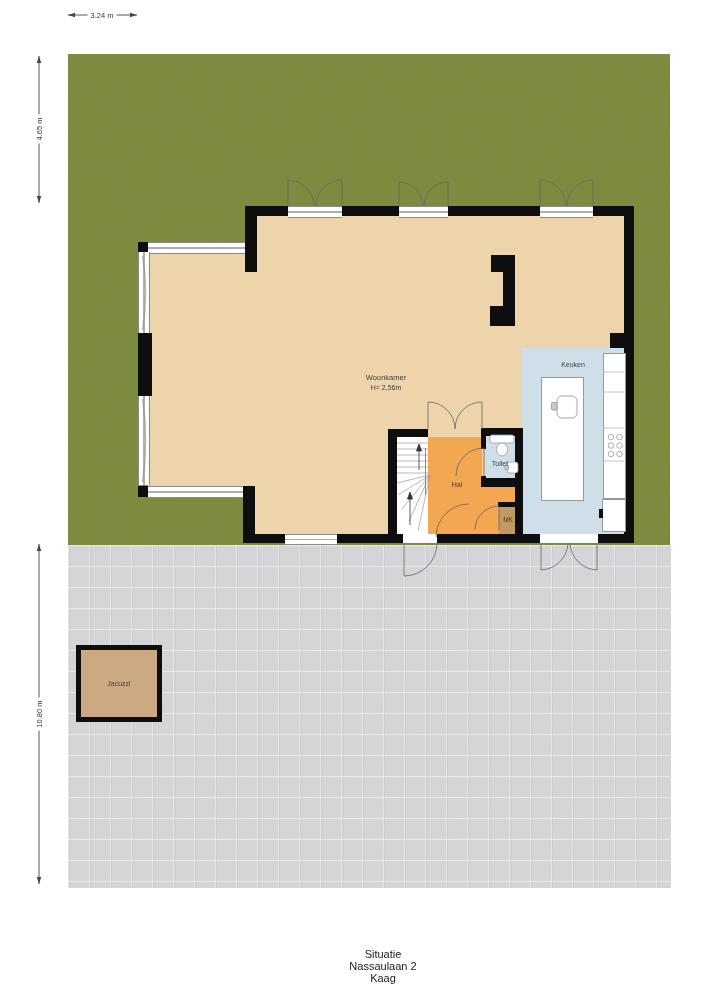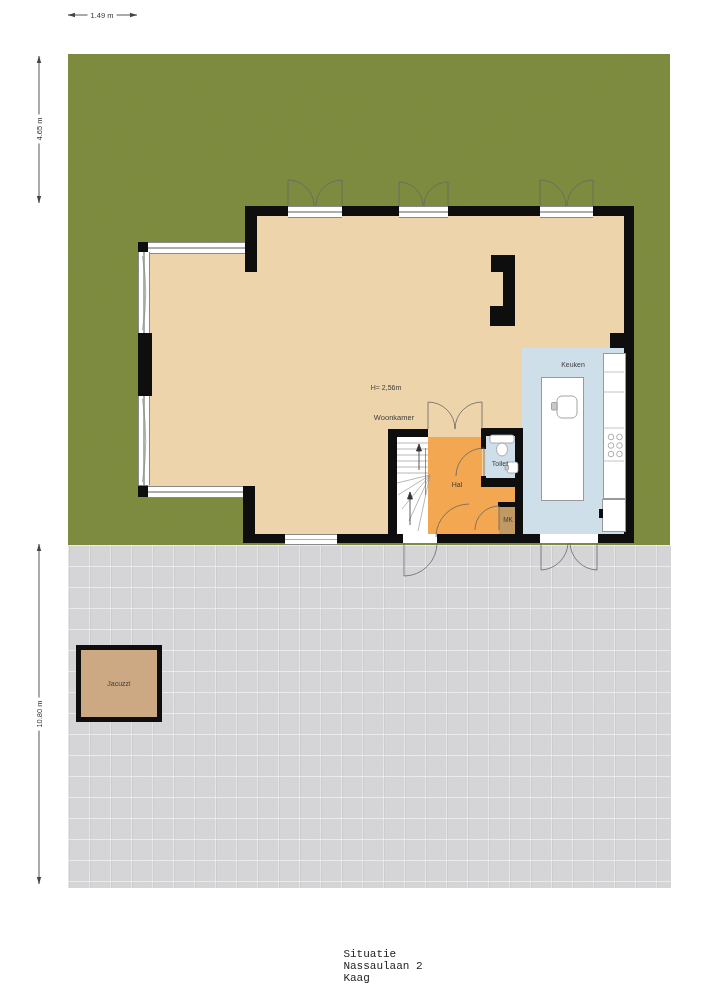--- a/index.html
+++ b/index.html
@@ -13,21 +13,21 @@
   .win-v{position:absolute;background:#fff;border-left:1px solid #8a8a8a;border-right:1px solid #8a8a8a;
          background-image:linear-gradient(to right,transparent 44%,#adadad 44%,#adadad 58%,transparent 58%);}
   .door-open{position:absolute;background:#fff;}
   .room-label{position:absolute;transform:translate(-50%,-50%);font-size:7px;color:#3d3d3d;white-space:nowrap;}
   .room-label.big{font-size:7.5px;}
   .dim-label{position:absolute;transform:translate(-50%,-50%);font-size:7.5px;color:#333;background:#fff;
              padding:0 3px;white-space:nowrap;}
   .dim-label.vert{transform:translate(-50%,-50%) rotate(-90deg);}
   .fixture{position:absolute;background:#fff;border:1px solid #999;}
   .title-block{position:absolute;left:383px;top:948px;transform:translateX(-50%);
-               text-align:left;font-size:11px;line-height:1.1;color:#222;font-family:Liberation Mono, monospace;}
+               text-align:center;font-size:11px;line-height:1.1;color:#222;}
   svg.overlay{position:absolute;left:0;top:0;pointer-events:none;}
   .grass-tex,.pave-tex{position:absolute;left:0;top:0;width:100%;height:100%;}
   .pavement-grid{position:absolute;left:0;top:0;width:100%;height:100%;
     background-image:
       repeating-linear-gradient(to right,rgba(255,255,255,.55) 0 1px,transparent 1px 21px),
       repeating-linear-gradient(to bottom,rgba(255,255,255,.55) 0 1px,transparent 1px 21px),
       repeating-linear-gradient(to right,rgba(120,120,125,.10) 0 2px,transparent 2px 21px);}
 </style>
 </head>
 <body>
@@ -55,21 +55,21 @@
     </g>
     <g fill="#444" stroke="none">
       <polygon points="68,15 75,12.8 75,17.2"></polygon>
         <polygon points="137,15 130,12.8 130,17.2"></polygon>
       <polygon points="39,56 36.8,63 41.2,63"></polygon>
         <polygon points="39,203 36.8,196 41.2,196"></polygon>
       <polygon points="39,544 36.8,551 41.2,551"></polygon>
         <polygon points="39,884 36.8,877 41.2,877"></polygon>
     </g>
   </svg>
-  <div class="dim-label" style="left:102px;top:15px;">1.49 m</div>
+  <div class="dim-label" style="left:102px;top:15px;">3.24 m</div>
   <div class="dim-label vert" style="left:39px;top:129px;">4.65 m</div>
   <div class="dim-label vert" style="left:39px;top:714px;">10.80 m</div>
 
   <div class="abs" style="left:68px;top:54px;width:602px;height:491px;background:var(--grass);">
     <svg class="grass-tex">
       <rect width="100%" height="100%" filter="url(#grassNoise)"></rect>
     </svg>
   </div>
 
   <div class="abs" style="left:68px;top:545px;width:603px;height:343px;background:var(--pavement);">
@@ -207,21 +207,21 @@
     <rect x="599" y="509" width="4" height="9" fill="#0e0e0e"></rect>
 
     <g stroke="#999" stroke-width="0.8" fill="#fff">
       <rect x="490" y="435" width="24" height="8" rx="2"></rect>
       <ellipse cx="502" cy="449.5" rx="5.5" ry="6.5"></ellipse>
       <rect x="507" y="462" width="11" height="11" rx="2.5"></rect>
       <rect x="505" y="465.5" width="3.5" height="4.5" rx="0.8" fill="#c9c9c9"></rect>
     </g>
   </svg>
 
-  <div class="room-label big" style="left:394px;top:377px;margin-top:40px;">Woonkamer</div>
+  <div class="room-label big" style="left:386px;top:377px;">Woonkamer</div>
   <div class="room-label" style="left:386px;top:387px;">H= 2,56m</div>
   <div class="room-label" style="left:573px;top:364px;">Keuken</div>
   <div class="room-label" style="left:457px;top:484px;">Hal</div>
   <div class="room-label" style="left:500px;top:463px;">Toilet</div>
   <div class="room-label" style="left:508px;top:519px;font-size:6.5px;">MK</div>
 
   <div class="title-block">
     <div>Situatie</div>
     <div>Nassaulaan 2</div>
     <div>Kaag</div>

